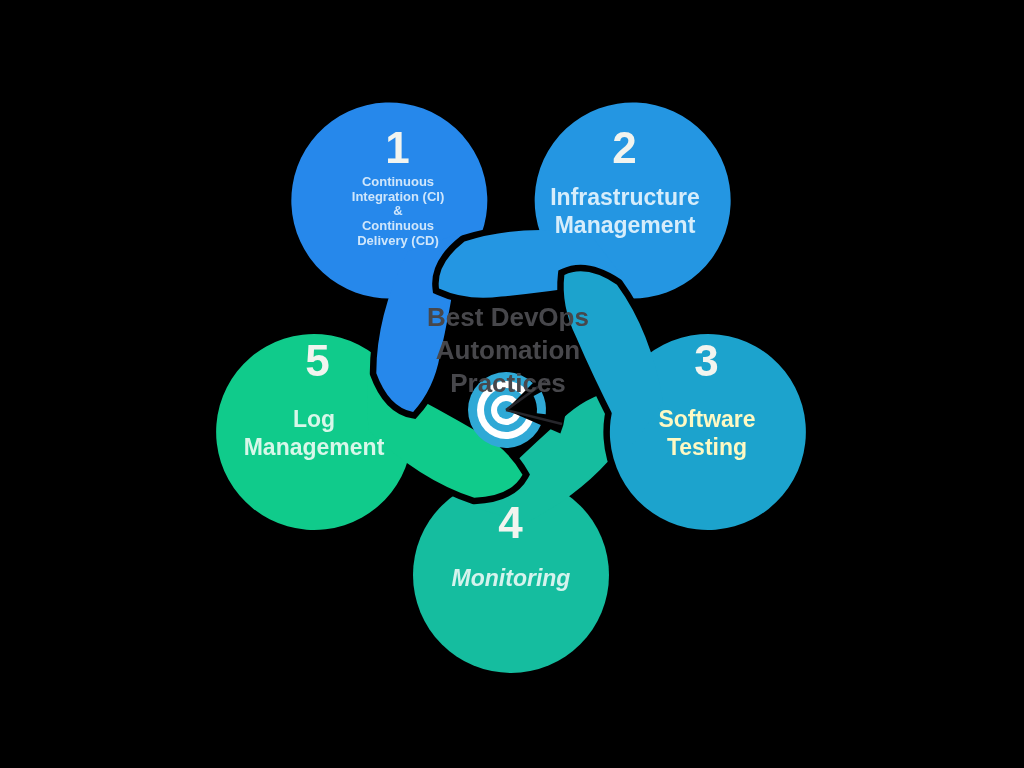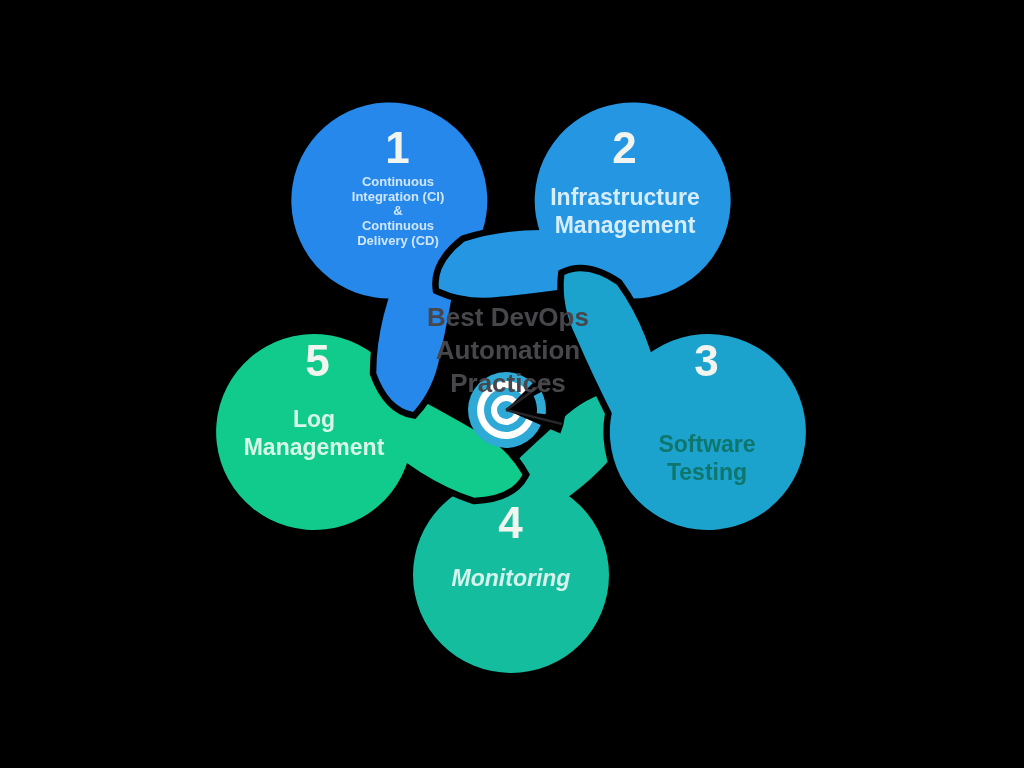--- a/index.html
+++ b/index.html
@@ -81,21 +81,21 @@
 Integration (CI)
 &amp;
 Continuous
 Delivery (CD)</div>
 
   <div class="txt num" style="left: 625px; top: 148px; color: rgb(242, 244, 239);">2</div>
   <div class="txt lab" style="left: 625px; top: 211px; color: rgb(214, 237, 251);">Infrastructure
 Management</div>
 
   <div class="txt num" style="left: 707px; top: 361px; color: rgb(242, 244, 239);">3</div>
-  <div class="txt lab" style="left: 707px; top: 458px; color: #0f766e;">Software
+  <div class="txt lab" style="left: 707px; top: 433px; color: #fef9c3;">Software
 Testing</div>
 
   <div class="txt num" style="left: 511px; top: 523px; color: rgb(242, 244, 239);">4</div>
   <div class="txt lab" style="left: 511px; top: 578px; color: rgb(213, 243, 237); font-style: italic;">Monitoring</div>
 
   <div class="txt num" style="left: 318px; top: 361px; color: rgb(242, 244, 239);">5</div>
   <div class="txt lab" style="left: 314px; top: 433px; color: rgb(216, 247, 233);">Log
 Management</div>
 
 </div>

